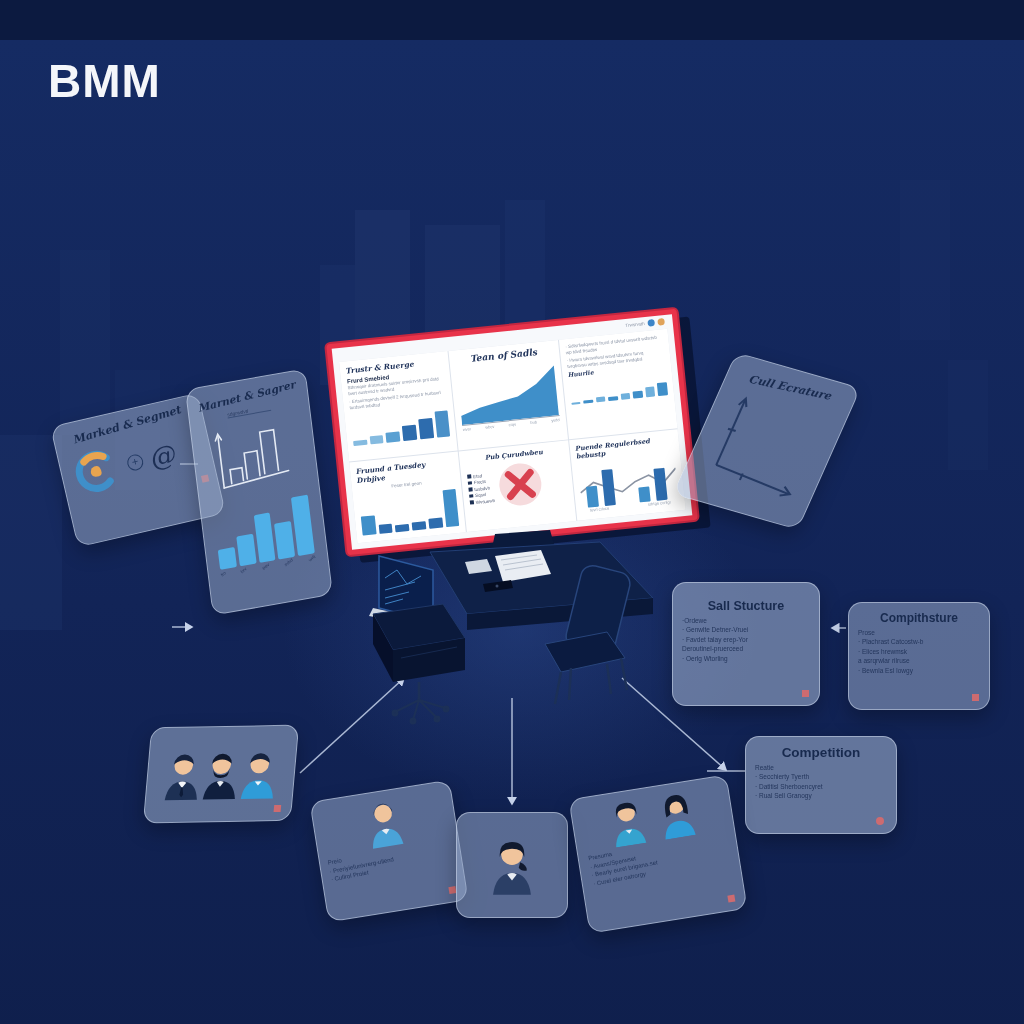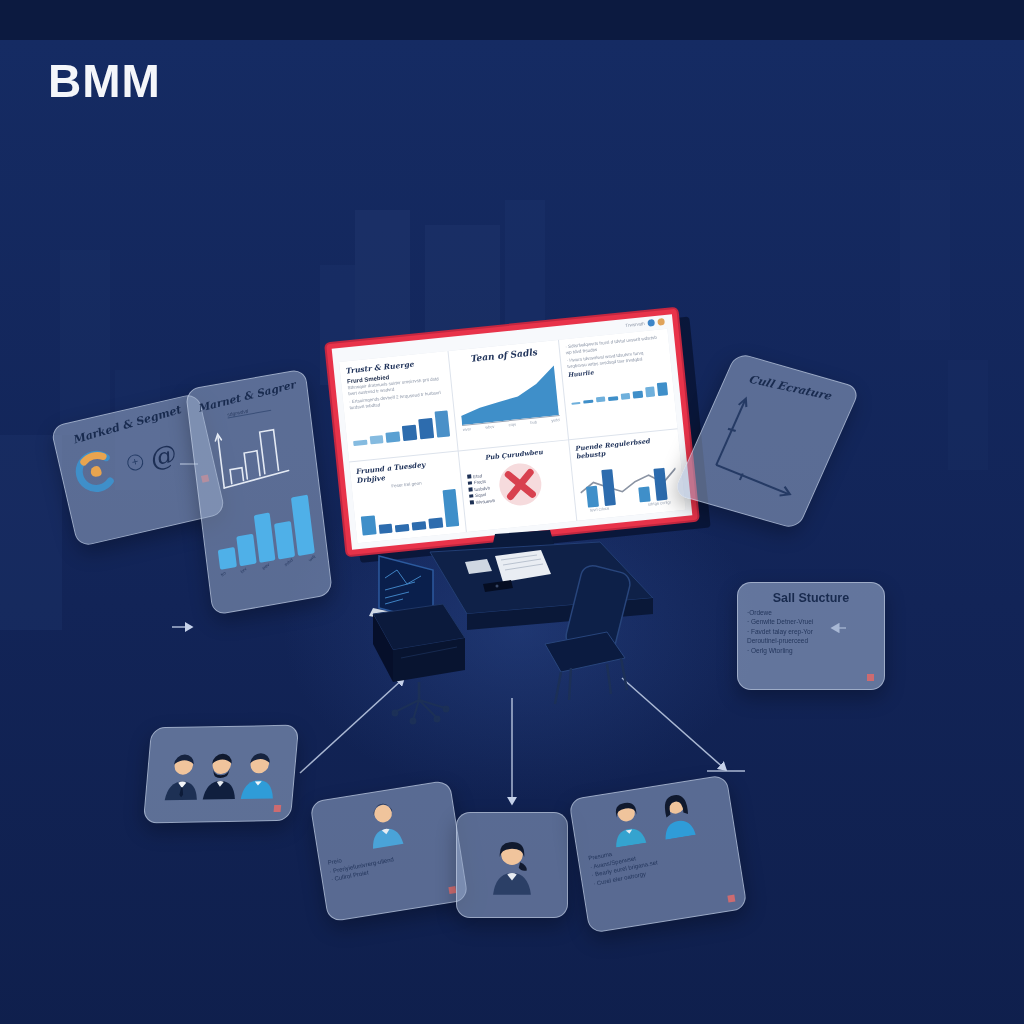--- a/index.html
+++ b/index.html
@@ -87,21 +87,21 @@
   .combo .bars i:nth-child(2){margin-right:18px;background:#2d6cae;}
   .combo .bars i:nth-child(4){background:#2d6cae;}
   .cl{display:flex;justify-content:space-between;font-size:4px;color:#9aa5b5;padding:0 8px;}
   
   .axisCard{left:702px;top:324px;width:128px;height:152px;transform:rotate(16deg) skewX(-8deg);}
   .axisCard .ttl{font-family:"DejaVu Serif",serif;font-style:italic;font-size:11px;margin-top:12px;transform:rotate(-4deg);}
   
   .mteam{left:50px;top:554px;width:126px;height:86px;padding:6px 9px;background:rgba(150,168,200,.62);}
   .mteam .ttl{font-size:13px;margin:2px 0 3px;}
   .mteam .body-lines{font-size:6.5px;}
-  .sell{left:737px;top:542px;width:128px;height:94px;padding:6px 9px;background:rgba(150,168,200,.62);}
+  .sell{left:672px;top:542px;width:128px;height:94px;padding:14px 9px;background:rgba(150,168,200,.62);}
   .sell .ttl{font-size:12.5px;margin:2px 0 3px;}
   .sell .body-lines{font-size:6.5px;}
   .compt{left:848px;top:562px;width:122px;height:94px;padding:6px 9px;background:rgba(150,168,200,.55);}
   .compt .ttl{font-size:12px;margin:2px 0 3px;}
   .compt .body-lines{font-size:6.5px;}
   .compn{left:745px;top:696px;width:132px;height:84px;padding:6px 9px;background:rgba(150,168,200,.62);}
   .compn .ttl{font-size:13.5px;margin:2px 0 3px;}
   .compn .body-lines{font-size:6.5px;}
   
   .trio{left:147px;top:686px;width:146px;height:94px;transform:rotate(-1deg) skewX(-6deg);
@@ -367,21 +367,42 @@
     <div class="body-lines">
       <p>·Ordewe</p>
       <p>· Genwlte Detner-Vruei</p>
       <p>· Favdet talay erep-Yor</p>
       <p>Deroutinel-pruerceed</p>
       <p>· Oerlg Wtorling</p>
     </div>
     <span class="mini-sq"></span>
   </div>
 
-
+  <div class="card compt">
+    <div class="ttl">Compithsture</div>
+    <div class="body-lines">
+      <p>Prose</p>
+      <p>· Plachrast Catcostw-b</p>
+      <p>· Elices hrewmsk</p>
+      <p>a asrqrwlar rilruse</p>
+      <p>· Bewnla Esl Iowgy</p>
+    </div>
+    <span class="mini-sq"></span>
+  </div>
+
+  <div class="card compn">
+    <div class="ttl">Competition</div>
+    <div class="body-lines">
+      <p>Reatie</p>
+      <p>· Secchierty Tyerth</p>
+      <p>· Datitisl Sherboencyret</p>
+      <p>· Rual Sell Granogy</p>
+    </div>
+    <span class="mini-dot"></span>
+  </div>
 
   <div class="card trio">
     <div class="avatars">
       <svg width="46" height="56" viewBox="0 0 40 44">
         <circle cx="20" cy="14" r="8" fill="#f0c49c"></circle>
         <path d="M11.5,13 a8.5,8.5 0 0 1 17,0 q-8.5,-7 -17,0 z" fill="#16233f"></path>
         <path d="M6,44 q2,-16 14,-16 q12,0 14,16 z" fill="#1d3054"></path>
         <path d="M16.5,29 l3.5,4.5 3.5,-4.5 q-3.5,-2 -7,0 z" fill="#f4f6fa"></path>
         <path d="M19.4,33 h1.2 l1,6.5 -1.6,2 -1.6,-2 z" fill="#0d1b38"></path>
       </svg>

